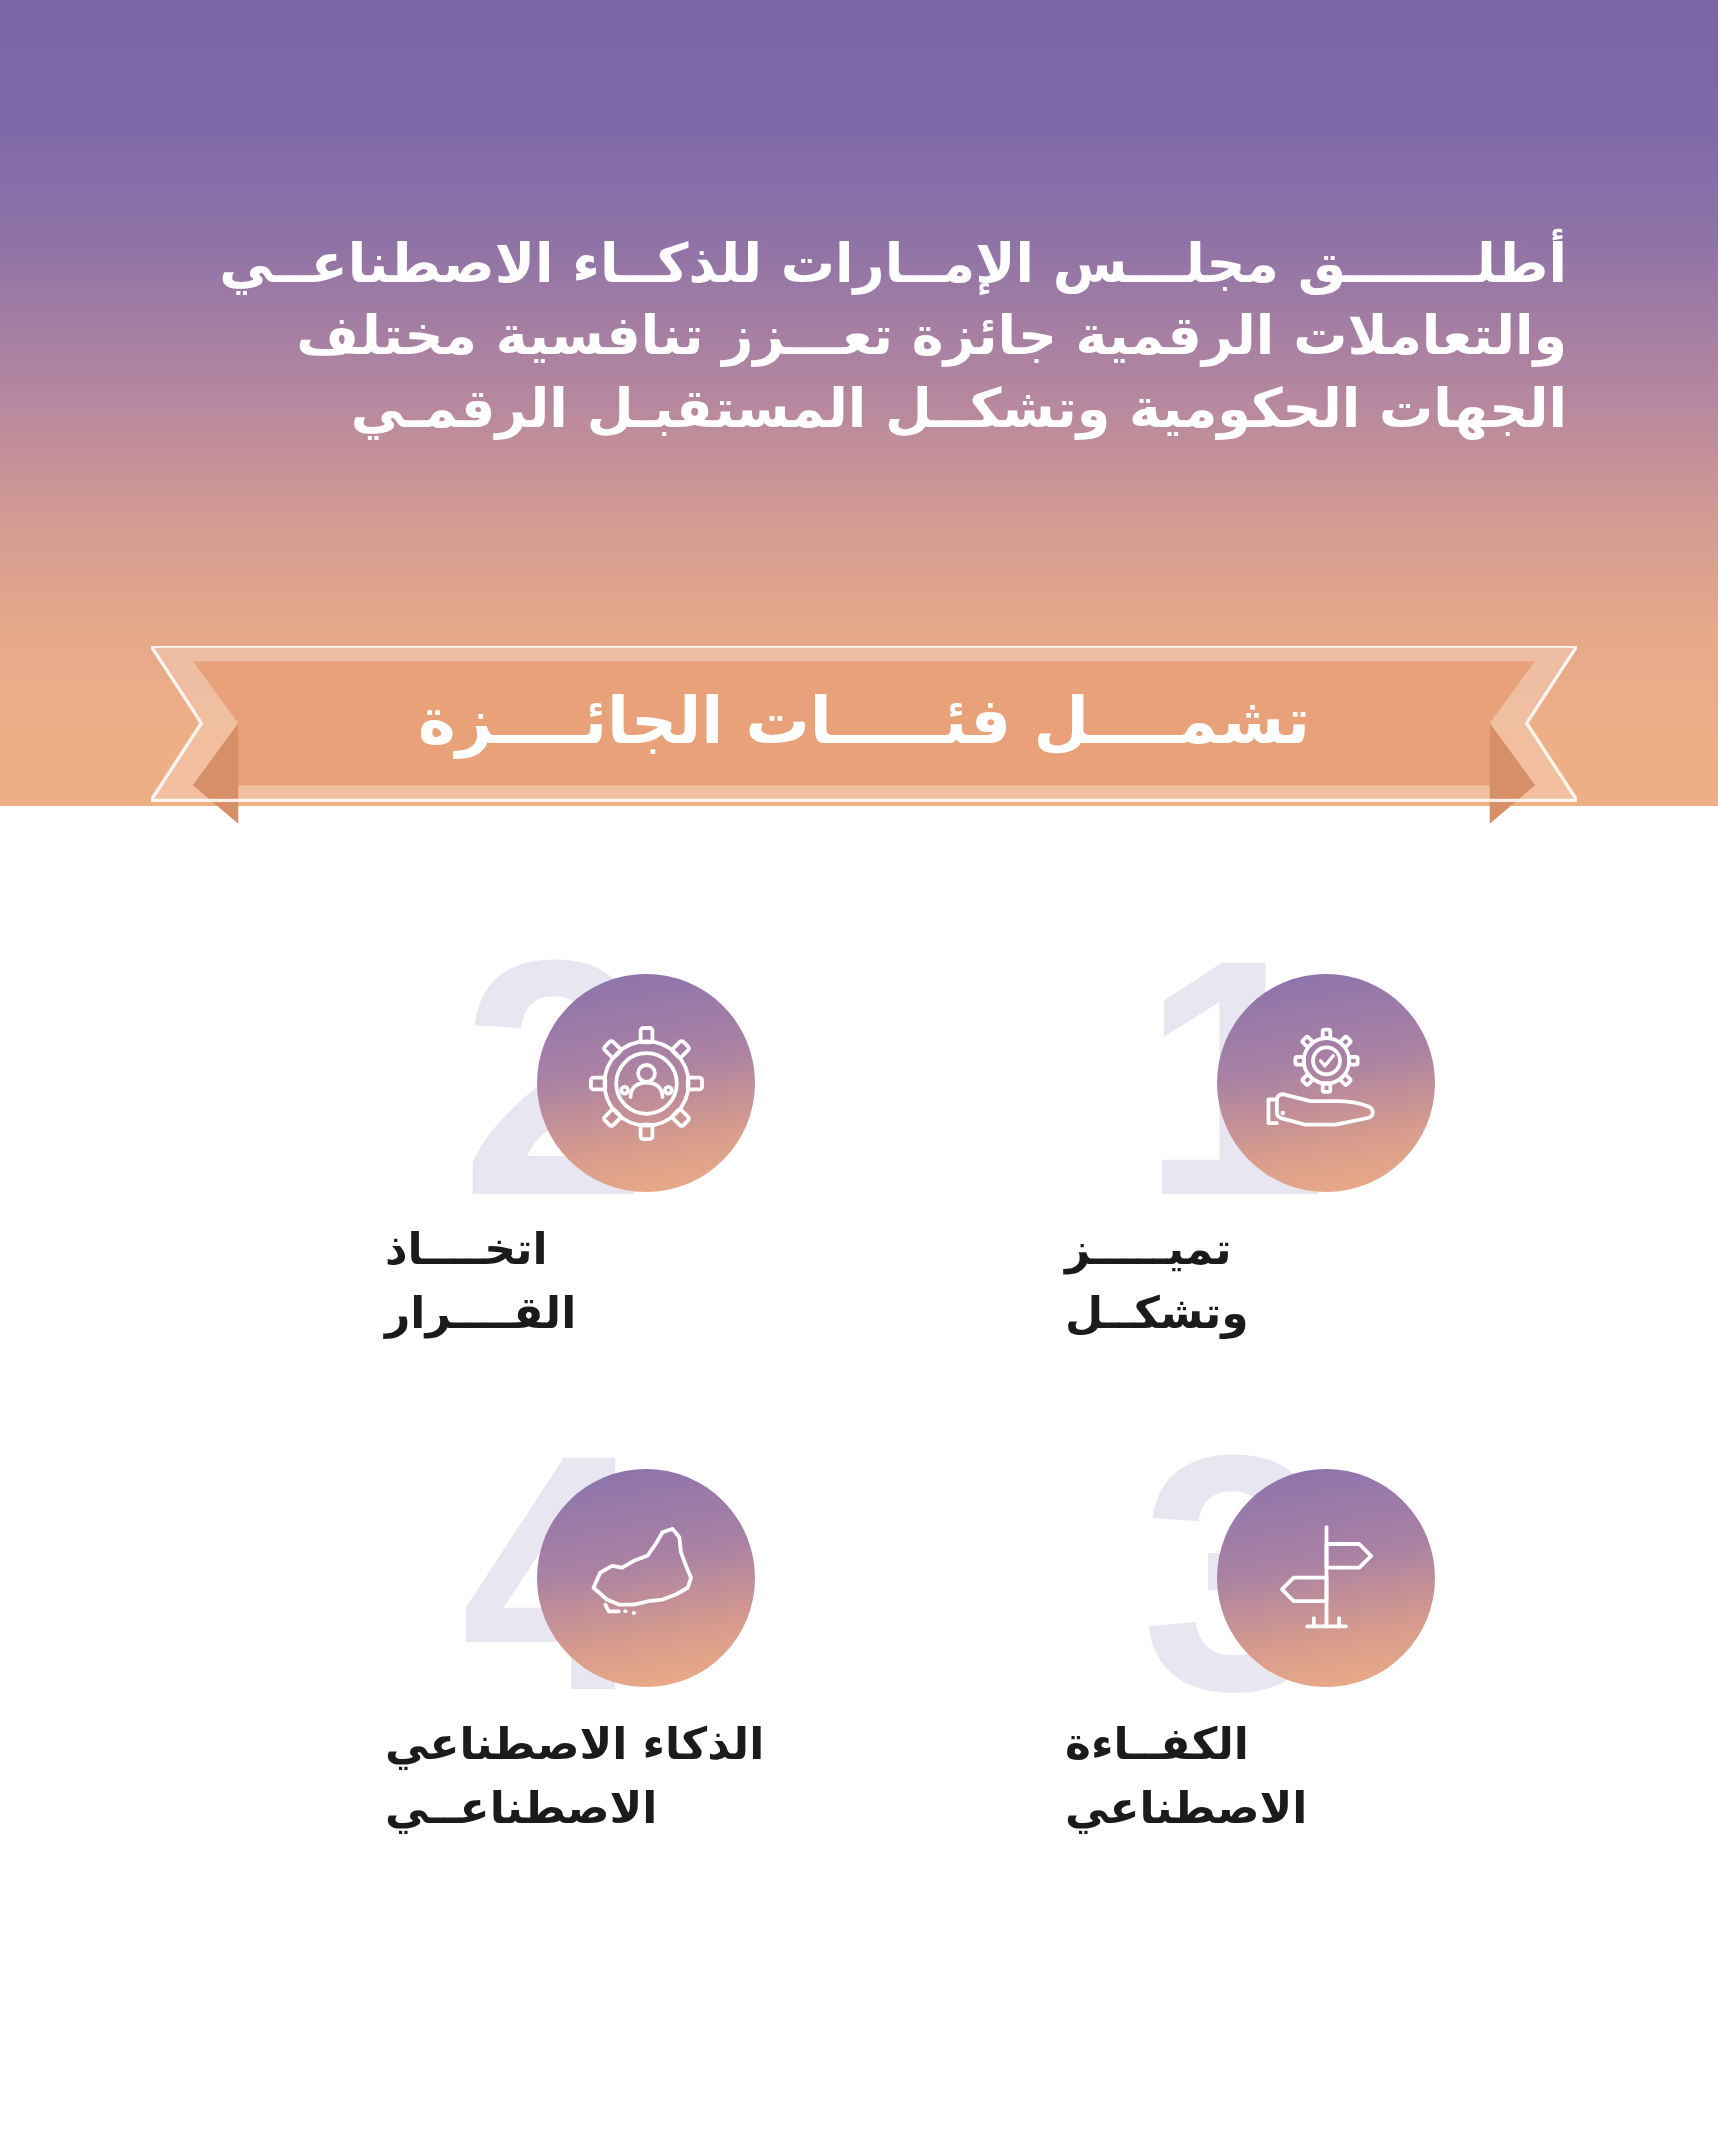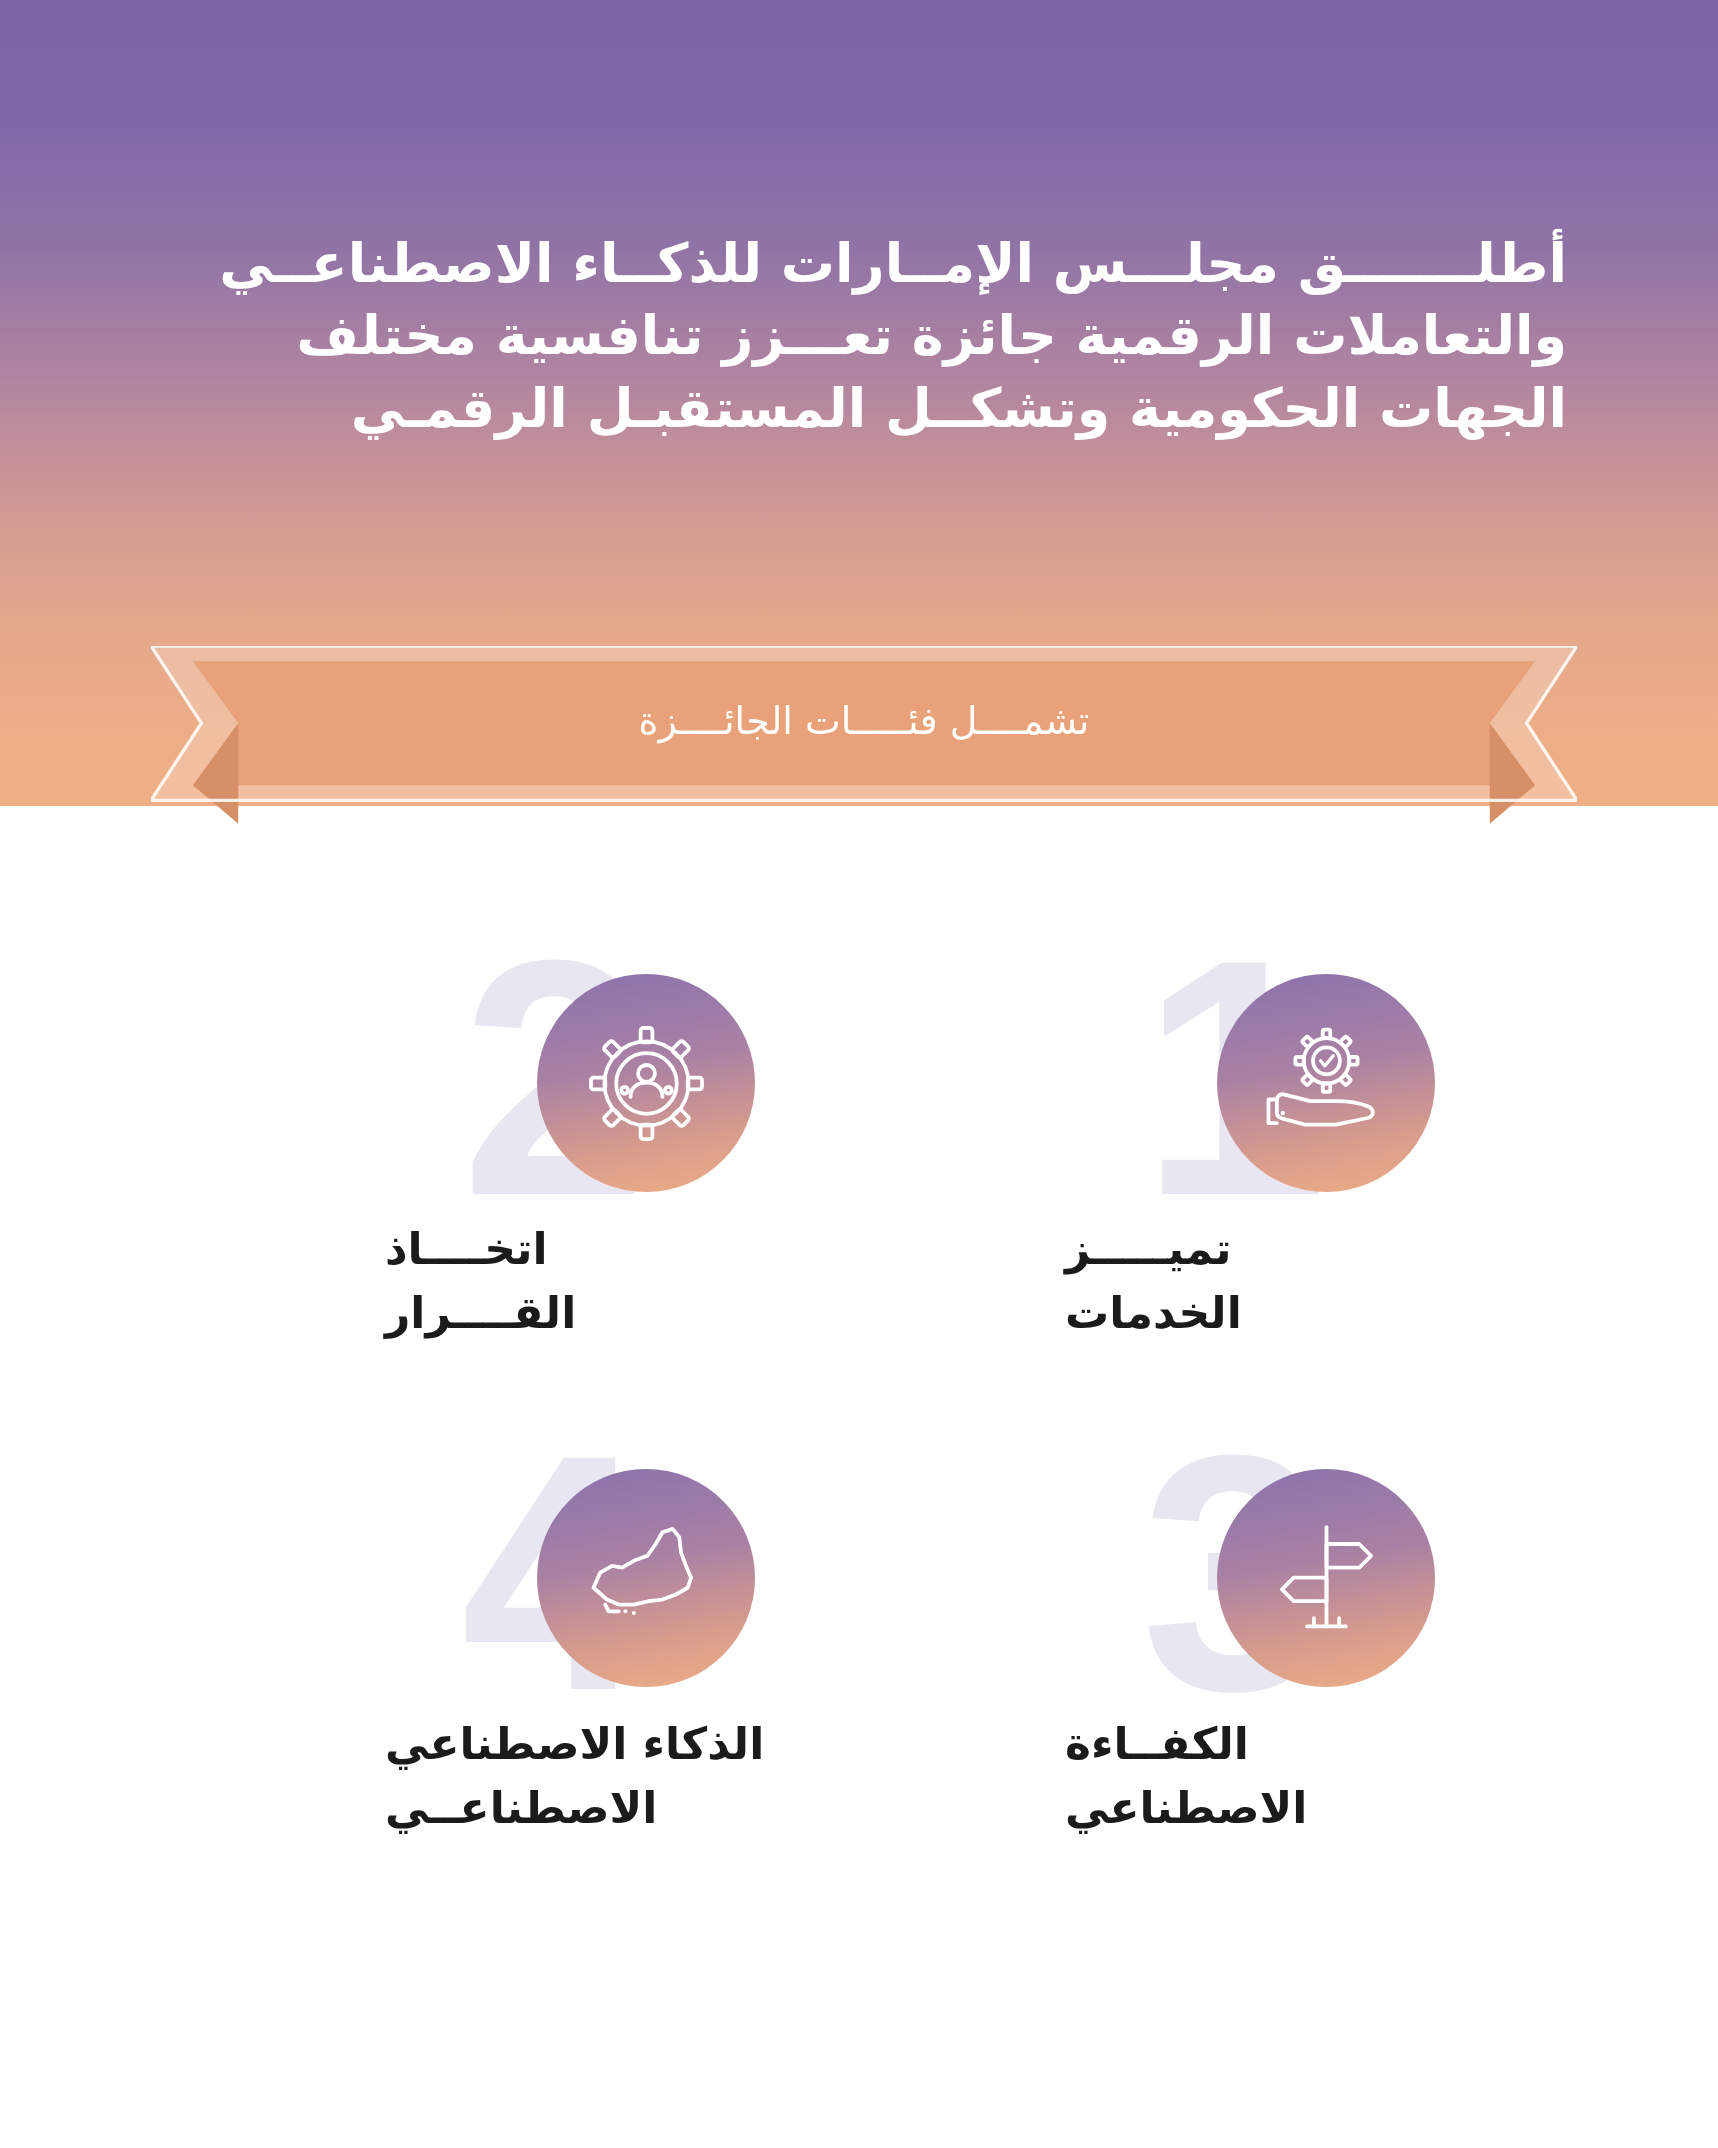--- a/index.html
+++ b/index.html
@@ -67,22 +67,22 @@
   .ribbon-text {
     position: absolute;
     top: 0;
     left: 0;
     width: 1426px;
     height: 155px;
     display: flex;
     align-items: center;
     justify-content: center;
     color: #ffffff;
-    font-size: 38px;
-    font-weight: normal;
+    font-size: 64px;
+    font-weight: bold;
     letter-spacing: 0px;
     direction: rtl;
     padding-bottom: 5px;
     box-sizing: border-box;
   }
 
   
   .grid {
     position: absolute;
     top: 915px;
@@ -200,21 +200,21 @@
           </g>
         </g>
 
         <path d="M26,120 L26,104 C26,100 30,97 34,98 L66,106 L96,106 C112,106 124,108 134,112 C142,115 142,124 134,126 L96,134 L60,134 L34,127 C30,126 26,124 26,120 Z"></path>
         <path d="M26,104 L16,104 L16,132 L26,132"></path>
         <circle cx="33" cy="120" r="2.6" fill="#ffffff" stroke="none"></circle>
       </svg>
     </div>
     <div class="cat-label">
       <div>تميـــــز</div>
-      <div>الخدمات</div>
+      <div>وتشكــل</div>
     </div>
   </div>
 
   <div class="cat cat-2">
     <div class="big-number">2</div>
     <div class="icon-circle">
       <svg width="143" height="143" viewBox="0 0 170 170" fill="none" stroke="#ffffff" stroke-width="4.5" stroke-linecap="round" stroke-linejoin="round">
         <g transform="translate(85,85)">
           <circle cx="0" cy="0" r="50"></circle>
           <circle cx="0" cy="0" r="36"></circle>

